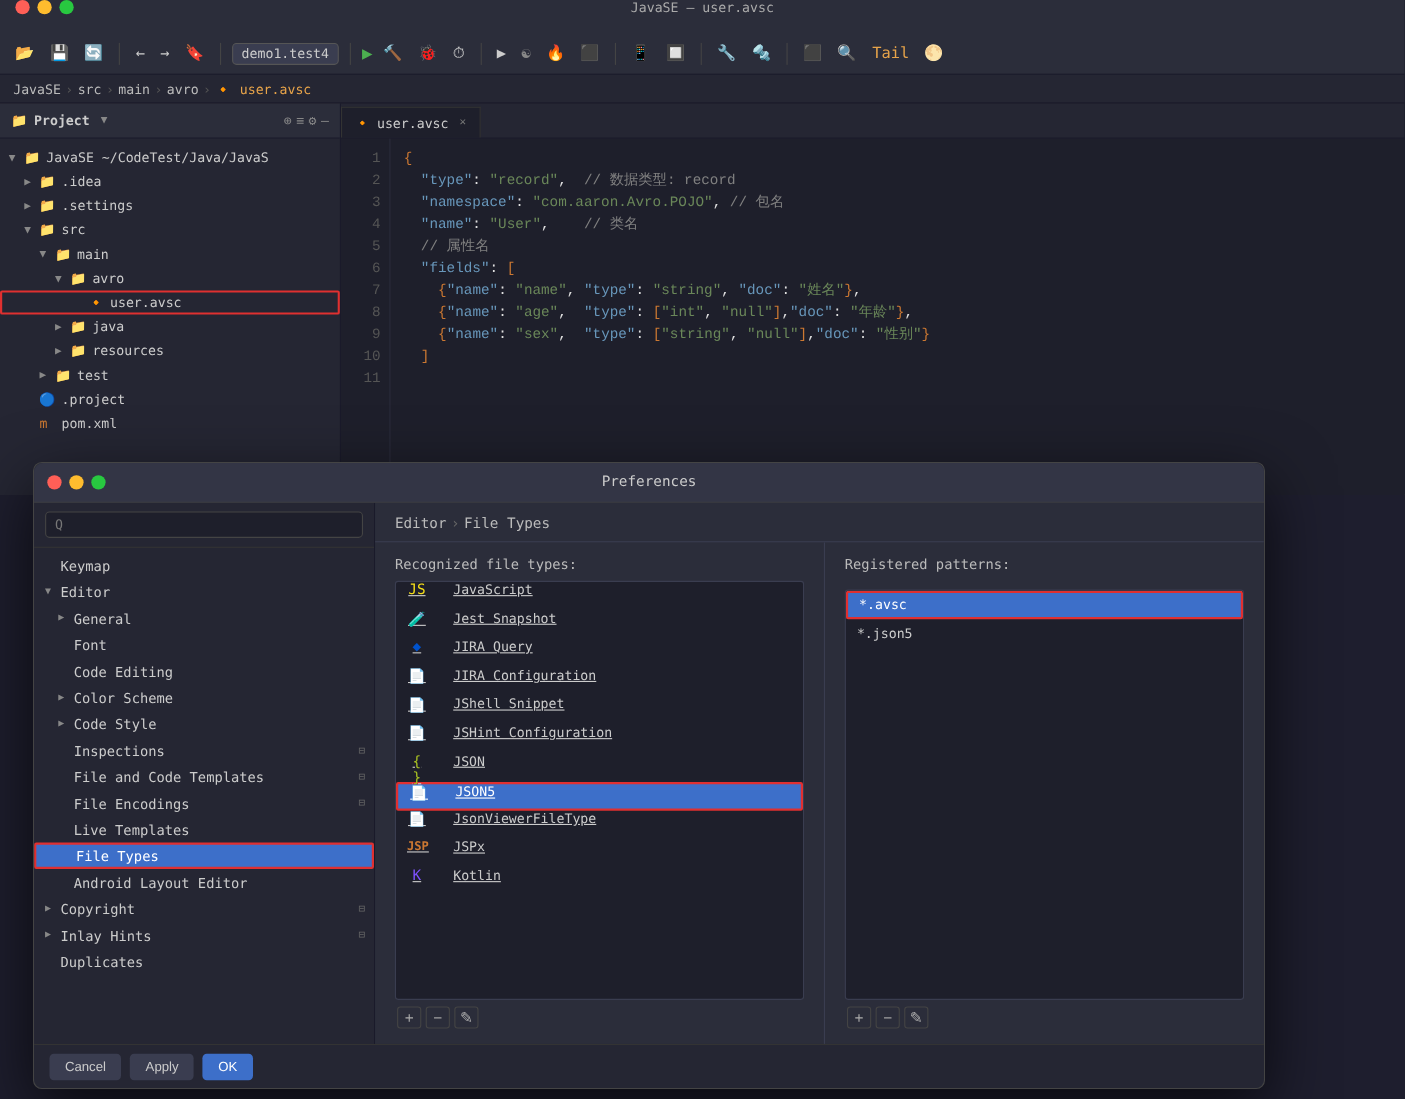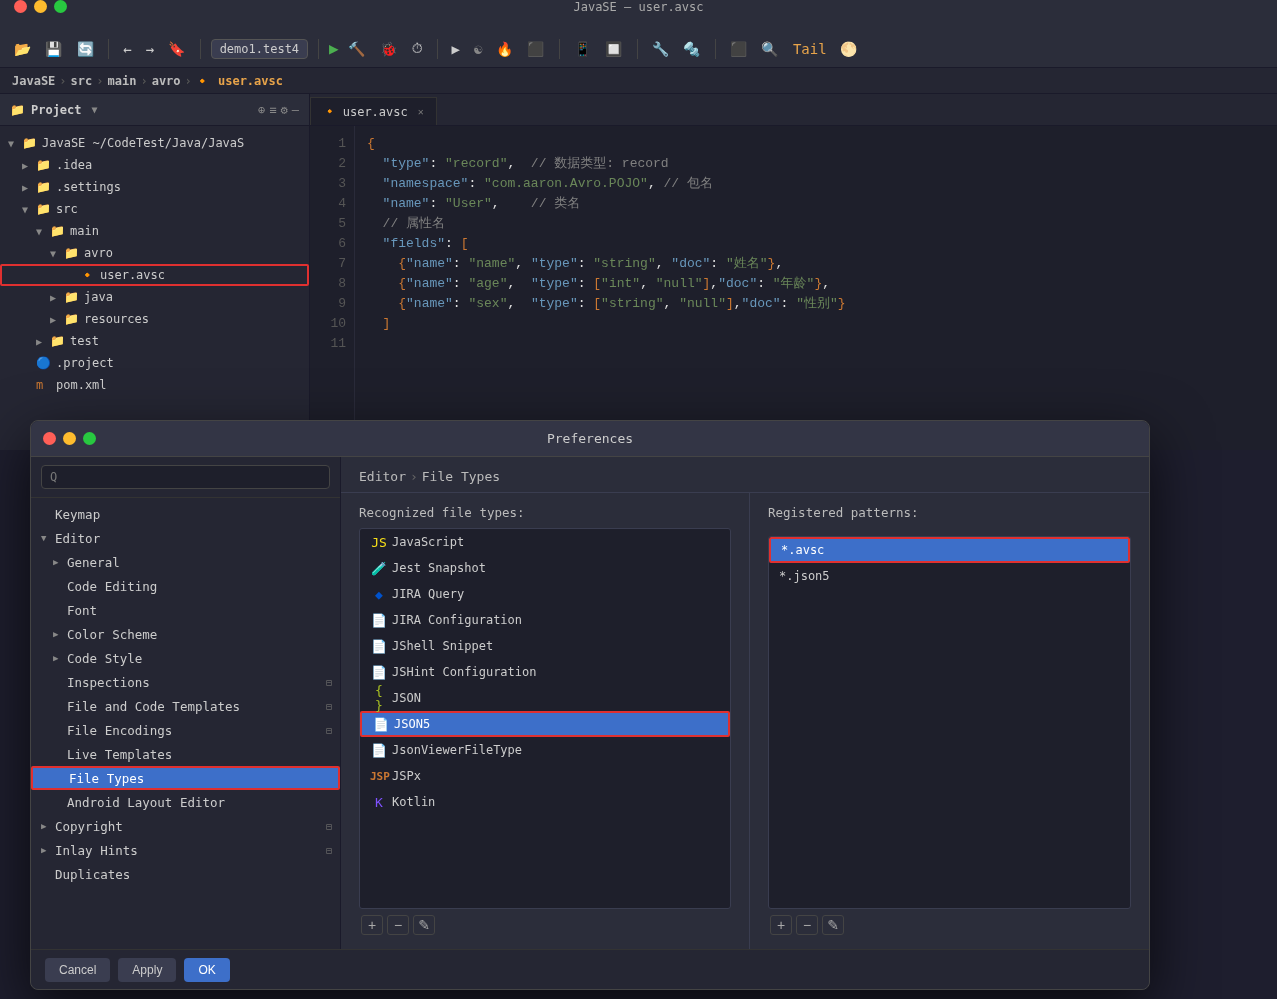--- a/index.html
+++ b/index.html
@@ -80,21 +80,20 @@
     .ide-breadcrumb {
       height: 26px;
       background: #252633;
       display: flex;
       align-items: center;
       padding: 0 12px;
       gap: 4px;
       font-size: 12px;
       color: #999;
       border-bottom: 1px solid #1a1a2a;
-      font-weight: bold;
     }
     .breadcrumb-sep { color: #555; }
     .breadcrumb-item { color: #bbb; cursor: pointer; }
     .breadcrumb-item.file { color: #e8a44a; }
 
     .ide-main {
       display: flex;
       height: calc(450px - 94px);
     }
 
@@ -354,27 +353,27 @@
       border: 1px solid #3a3d50;
       border-radius: 3px;
       overflow-y: auto;
     }
     .file-type-list::-webkit-scrollbar { width: 6px; }
     .file-type-list::-webkit-scrollbar-track { background: transparent; }
     .file-type-list::-webkit-scrollbar-thumb { background: #444; border-radius: 3px; }
 
     .ft-item {
       display: flex;
-      align-items: center;
       height: 26px;
       padding: 0 10px;
       font-size: 12px;
       color: #ccc;
       cursor: pointer;
-      gap: 4px;
+      gap: 24px;
+      text-decoration: underline;
     }
     .ft-item.selected { background: #3d6fc9; color: #fff; }
     .ft-icon { font-size: 13px; width: 18px; flex-shrink: 0; text-align: center; }
     .ft-icon.js { color: #f5de19; }
     .ft-icon.jest { color: #c44; }
     .ft-icon.jira { color: #0052cc; }
     .ft-icon.json { color: #a8c023; }
     .ft-icon.json5 { color: #a8c023; }
     .ft-icon.kotlin { color: #7f52ff; }
     .ft-icon.generic { color: #888; }
@@ -671,26 +670,26 @@
           <span>Editor</span>
         </div>
 
         <div class="pref-item pref-indent-1">
           <span class="pi-arrow">▶</span>
           <span>General</span>
         </div>
 
         <div class="pref-item pref-indent-1">
           <span class="pi-arrow"></span>
+          <span>Font</span>
+        </div>
+
+        <div class="pref-item pref-indent-1">
+          <span class="pi-arrow"></span>
           <span>Code Editing</span>
-        </div>
-
-        <div class="pref-item pref-indent-1">
-          <span class="pi-arrow"></span>
-          <span>Font</span>
         </div>
 
         <div class="pref-item pref-indent-1">
           <span class="pi-arrow">▶</span>
           <span>Color Scheme</span>
         </div>
 
         <div class="pref-item pref-indent-1">
           <span class="pi-arrow">▶</span>
           <span>Code Style</span>

